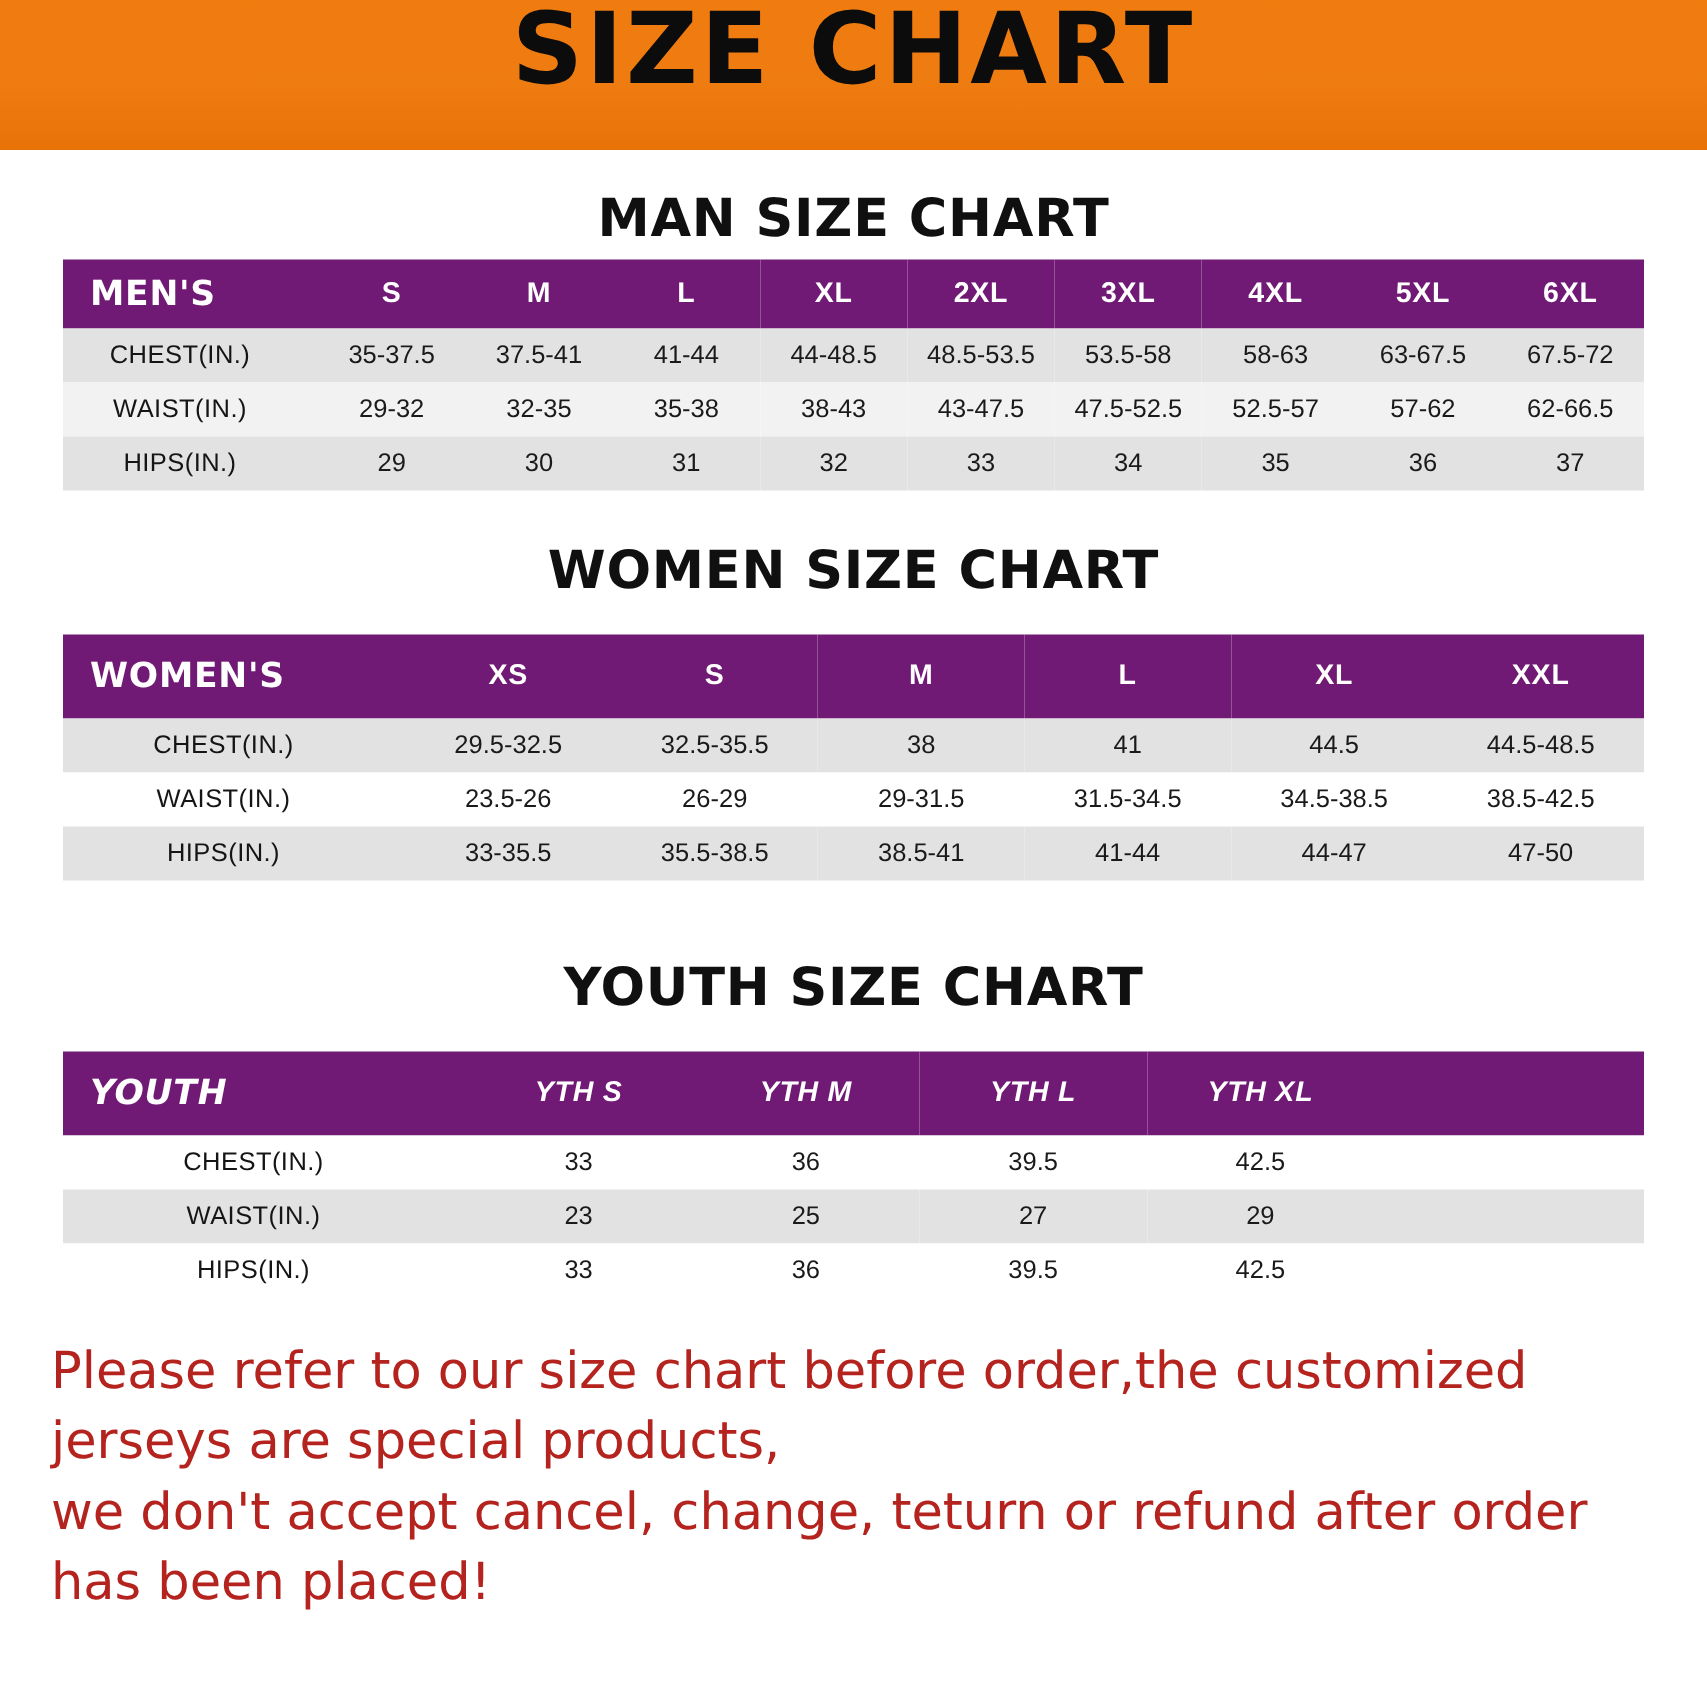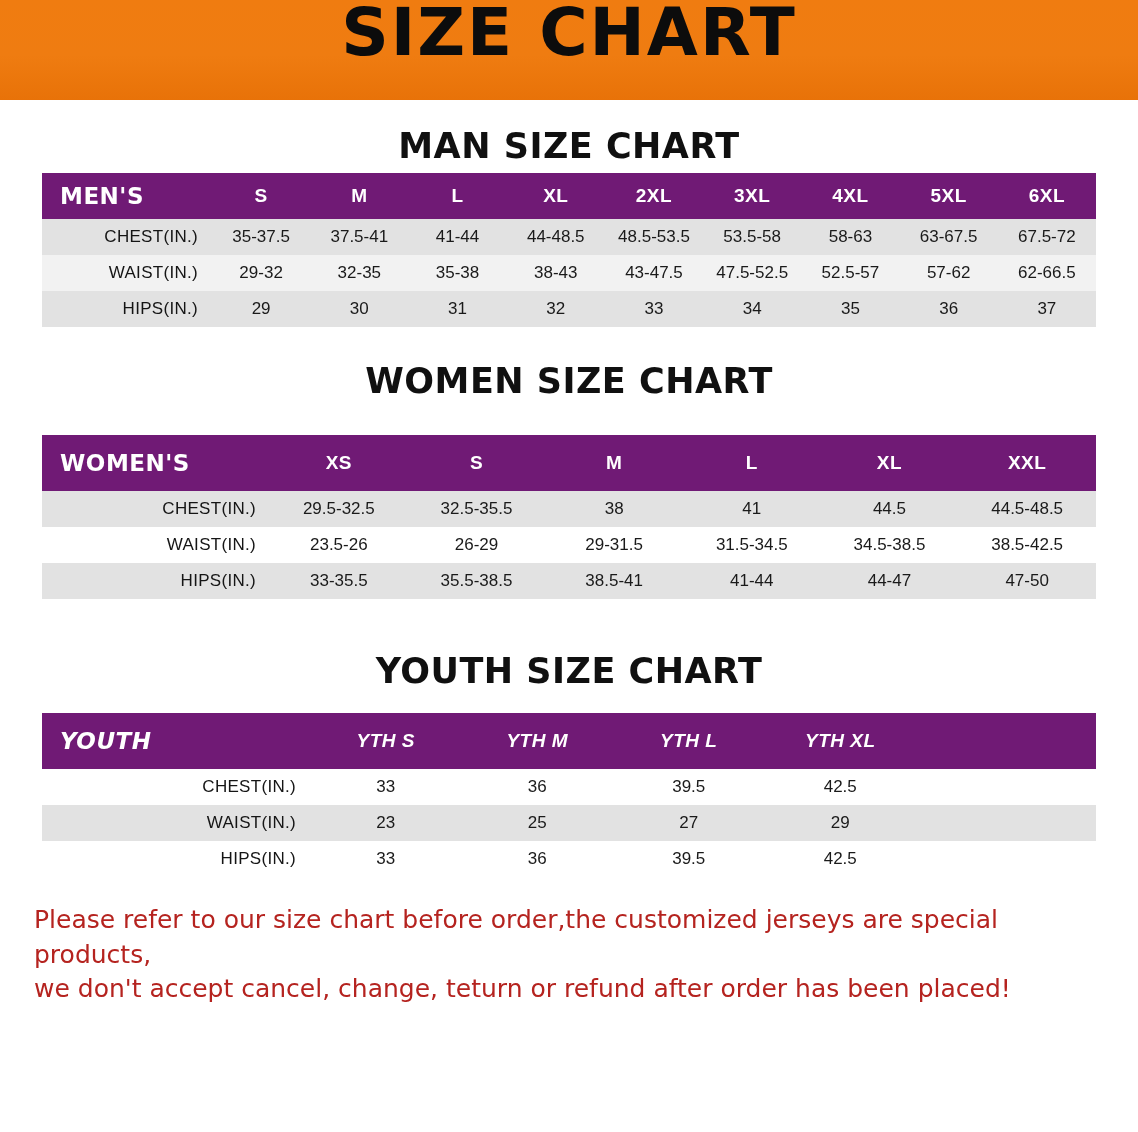--- a/index.html
+++ b/index.html
@@ -40,21 +40,21 @@
   .section-title {
     text-align: center;
     font-family: "DejaVu Sans", sans-serif;
     font-weight: 900;
     font-size: 35px;
     letter-spacing: 0.5px;
     color: #101010;
     margin: 0;
   }
   .t-man   { padding-top: 26px; padding-bottom: 7px; }
-  .t-women { padding-top: 34px; padding-bottom: 34px; }
+  .t-women { padding-top: 34px; padding-bottom: 22px; }
   .t-youth { padding-top: 52px; padding-bottom: 22px; }
 
   
   .table-wrap {
     margin: 0 42px;
   }
   table.size-table {
     width: 100%;
     border-collapse: collapse;
     table-layout: fixed;
@@ -85,21 +85,20 @@
     font-family: "DejaVu Sans", sans-serif;
     font-weight: 900;
     font-size: 23px;
     letter-spacing: 0.5px;
   }
   table.size-table tbody tr { height: 36px; }
   table.size-table tbody tr.shade-a { background: #e2e2e2; }
   table.size-table tbody tr.shade-b { background: #f2f2f2; }
   table.size-table tbody tr.shade-w { background: #ffffff; }
   table.size-table tbody td.rowlabel {
-    text-align: right;
     padding-right: 14px;
     font-size: 17px;
     letter-spacing: 0.3px;
     color: #151515;
     margin-left: 18px;
   }
 
   
   .men-table thead th { font-size: 18px; }
   .men-table td, .men-table th { font-size: 16px; }
@@ -116,21 +115,21 @@
   .youth-table td { font-size: 18px; }
   .youth-table thead th.rowlabel { font-size: 24px; }
   .youth-table tbody tr { height: 45px; }
   .youth-table thead tr { height: 56px; font-style: italic; }
 
   
   .note {
     margin: 26px 34px 0 34px;
     color: #b5231f;
     font-family: "DejaVu Sans", sans-serif;
-    font-size: 25px;
+    font-size: 34px;
     line-height: 1.38;
     text-align: left;
   }
   .note span { display: block; }
 </style>
 </head>
 <body>
 
 <div class="banner">
   <h1 class="banner-title">SIZE CHART</h1>

